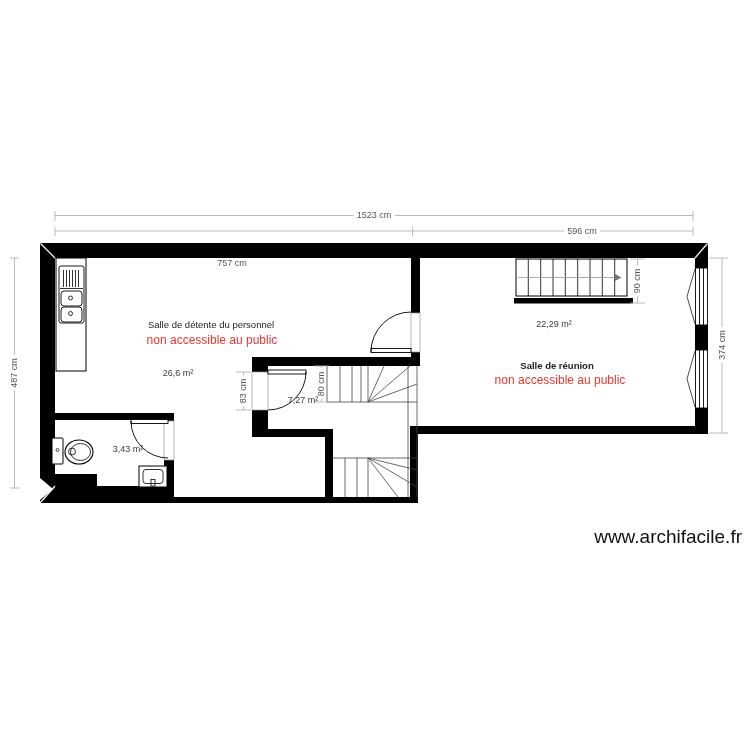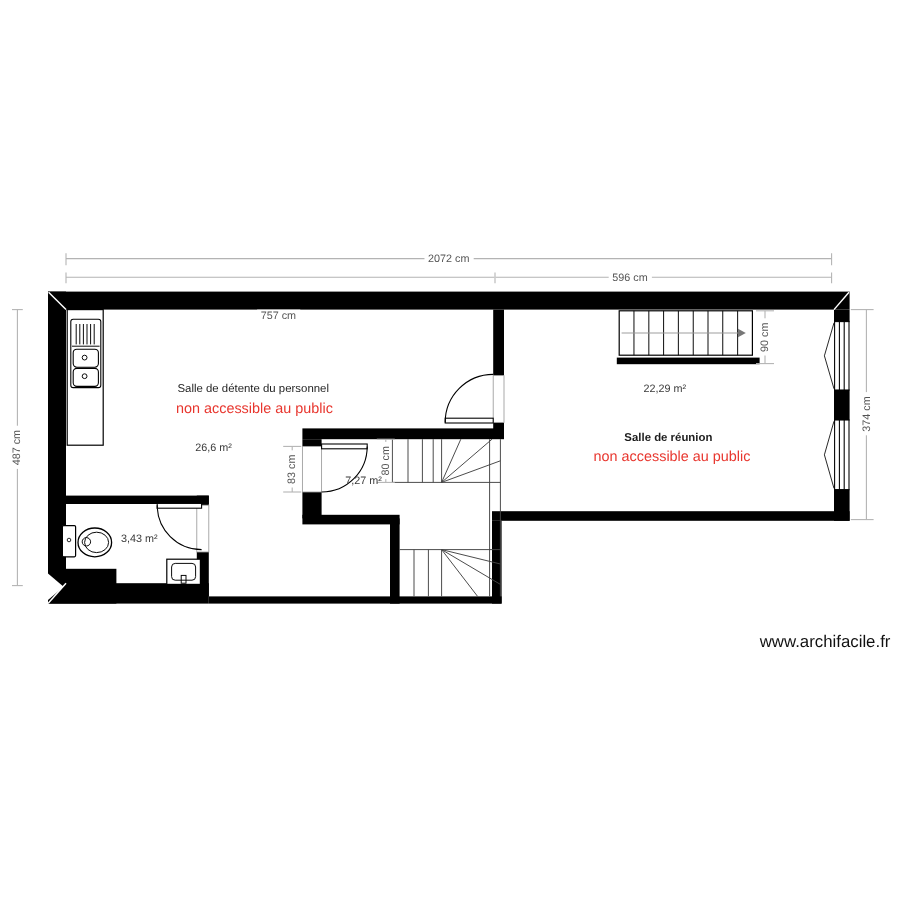--- a/index.html
+++ b/index.html
@@ -9,21 +9,21 @@
   }
   .canvas svg{position:absolute;left:0;top:0;}
   .lbl{position:absolute;white-space:nowrap;transform:translate(-50%,-50%);}
   .dim{font-size:9px;color:#555;background:#fff;padding:0 3px;letter-spacing:0;}
   .dim.vert{transform:translate(-50%,-50%) rotate(-90deg);}
   .room-name{font-size:9.5px;color:#1d1d1d;}
   .room-restrict{font-size:12px;color:#e8362e;}
   .room-area{font-size:9px;color:#3a3a3a;}
   .watermark{
     position:absolute;top:526px;left:742px;transform:translateX(-100%);
-    font-size:14px;color:#111;
+    font-size:19px;color:#111;
   }
 </style>
 </head>
 <body>
 
 <div class="canvas">
 
   <svg width="750" height="750" viewBox="0 0 750 750">
 
     <g fill="#000">
@@ -184,35 +184,35 @@
       <line x1="236" y1="410" x2="251" y2="410"></line>
       <line x1="321.5" y1="366" x2="321.5" y2="402"></line>
       <line x1="314" y1="366" x2="329" y2="366"></line>
       <line x1="314" y1="402" x2="329" y2="402"></line>
       <line x1="637.5" y1="259" x2="637.5" y2="303"></line>
       <line x1="630" y1="259" x2="645" y2="259"></line>
       <line x1="630" y1="303" x2="645" y2="303"></line>
     </g>
   </svg>
 
-  <div class="lbl dim" style="left:374px;top:215px;">2072 cm</div>
+  <div class="lbl dim" style="left:374px;top:215px;">1523 cm</div>
   <div class="lbl dim" style="left:232px;top:231px;margin-top:32px;">757 cm</div>
-  <div class="lbl dim" style="left:525px;top:231px;">596 cm</div>
+  <div class="lbl dim" style="left:582px;top:231px;">596 cm</div>
   <div class="lbl dim vert" style="left:14px;top:373px;">487 cm</div>
   <div class="lbl dim vert" style="left:722px;top:345px;">374 cm</div>
   <div class="lbl dim vert" style="left:243px;top:391px;">83 cm</div>
   <div class="lbl dim vert" style="left:321px;top:384px;">80 cm</div>
   <div class="lbl dim vert" style="left:637px;top:281px;">90 cm</div>
 
   <div class="lbl room-name" style="left:211px;top:324px;">Salle de détente du personnel</div>
   <div class="lbl room-restrict" style="left:212px;top:340px;">non accessible au public</div>
   <div class="lbl room-area" style="left:178px;top:373px;">26,6 m²</div>
 
   <div class="lbl room-area" style="left:554px;top:324px;">22,29 m²</div>
   <div class="lbl room-name" style="left:557px;top:365px;font-weight:bold;">Salle de réunion</div>
   <div class="lbl room-restrict" style="left:560px;top:380px;">non accessible au public</div>
 
   <div class="lbl room-area" style="left:303px;top:400px;text-align:center;">7,27 m²</div>
-  <div class="lbl room-area" style="left:116px;top:449px;">3,43 m²</div>
+  <div class="lbl room-area" style="left:128px;top:449px;">3,43 m²</div>
 
   <div class="watermark">www.archifacile.fr</div>
 
 </div>
 
 </body></html>

